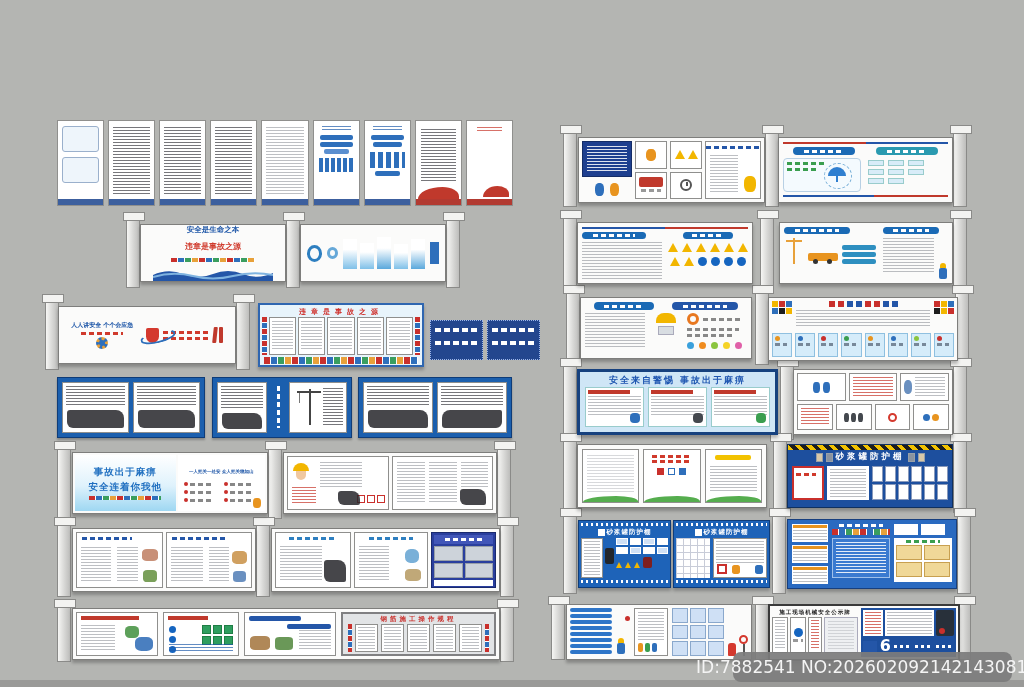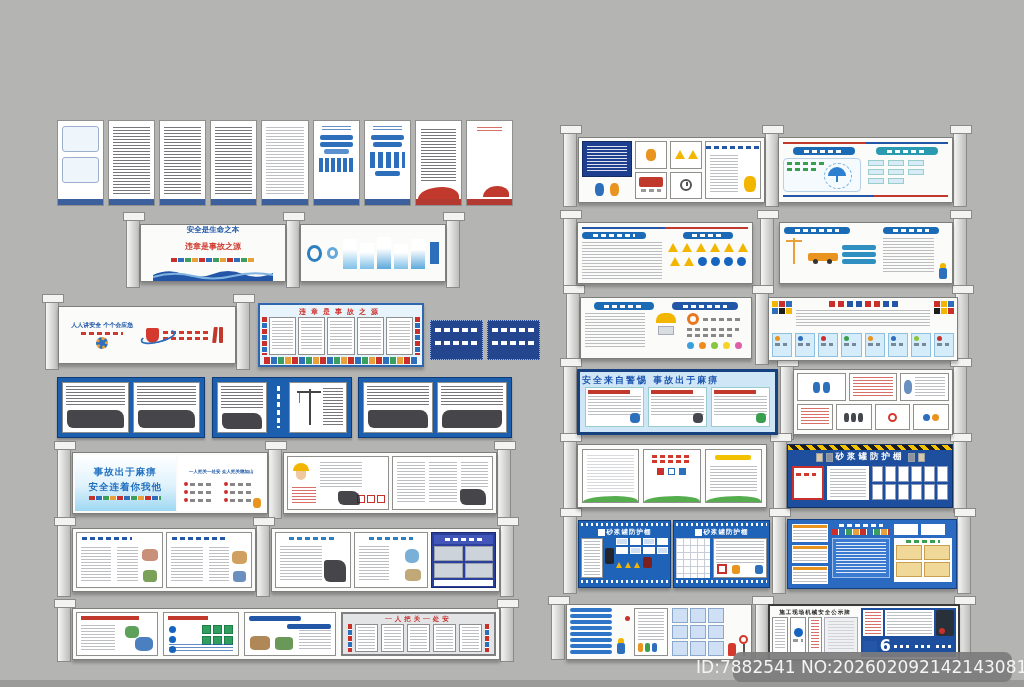--- a/index.html
+++ b/index.html
@@ -376,21 +376,21 @@
     </div>
     <div class="poster" style="width:92px">
       <div style="height:5px;width:52px;margin:3px 4px;background:#2456a8;border-radius:2px"></div>
       <div style="height:5px;width:44px;margin:2px 4px 0 auto;background:#2456a8;border-radius:2px;margin-right:4px"></div>
       <i style="position:absolute;left:5px;bottom:5px;width:20px;height:14px;background:#b08858;border-radius:25%"></i>
       <i style="position:absolute;left:30px;bottom:5px;width:18px;height:13px;background:#6a9858;border-radius:25%"></i>
       <div class="scrl" style="position:absolute;right:4px;bottom:5px;width:32px;height:20px"></div>
     </div>
     <div style="flex:1;background:#e2e4e6;border:2px solid #808082;position:relative">
       <div style="height:10px;display:flex;align-items:center;justify-content:center">
-        <span style="color:#c9302c;font-size:6.5px;font-weight:bold;letter-spacing:3px;white-space:nowrap">一人把关一处安</span>
+        <span style="color:#c9302c;font-size:6.5px;font-weight:bold;letter-spacing:3px;white-space:nowrap">钢筋施工操作规程</span>
       </div>
       <div style="display:flex;gap:3px;margin:0 5px;align-items:stretch;height:28px">
         <div class="vtab" style="width:4px"></div>
         <div class="poster" style="flex:1">
             <div class="scrl" style="position:absolute;inset:2px"></div>
           </div>
         <div class="poster" style="flex:1">
             <div class="scrl" style="position:absolute;inset:2px"></div>
           </div>
         <div class="poster" style="flex:1">
@@ -643,21 +643,21 @@
           <i class="dot7" style="width:5px;height:5px;background:#c9302c;display:block;margin-bottom:2px"></i>
           <i class="hdash" style="display:block;width:12px;color:#789"></i>
         </div>
     </div>
   </div>
 
   <div class="pillar" style="left:563px;top:364px;height:76px"></div>
   <div class="pillar" style="left:780px;top:364px;height:76px"></div>
   <div class="pillar" style="left:953px;top:364px;height:76px"></div>
   <div class="panel" style="left:577px;top:369px;width:201px;height:66px;background:#cfe6f6;border:3px solid #16417e;padding:2px">
-    <div style="height:13px;display:flex;align-items:center;justify-content:flex-start">
+    <div style="height:13px;display:flex;align-items:center;justify-content:center">
       <span style="color:#1d55b0;font-size:9px;font-weight:bold;letter-spacing:2px;white-space:nowrap">安全来自警惕 事故出于麻痹</span>
     </div>
     <div style="display:flex;gap:4px;margin:0 3px">
       <div style="flex:1;height:40px;background:#fff;border:1px solid #9cc;position:relative;padding:2px">
           <i style="display:block;height:4px;width:80%;background:#c0392c;margin-bottom:2px"></i>
           <div class="scrl" style="height:20px"></div>
           <i style="position:absolute;right:3px;bottom:3px;width:10px;height:10px;background:#2e6fbb;border-radius:40%"></i>
         </div>
       <div style="flex:1;height:40px;background:#fff;border:1px solid #9cc;position:relative;padding:2px">
           <i style="display:block;height:4px;width:80%;background:#c0392c;margin-bottom:2px"></i>

